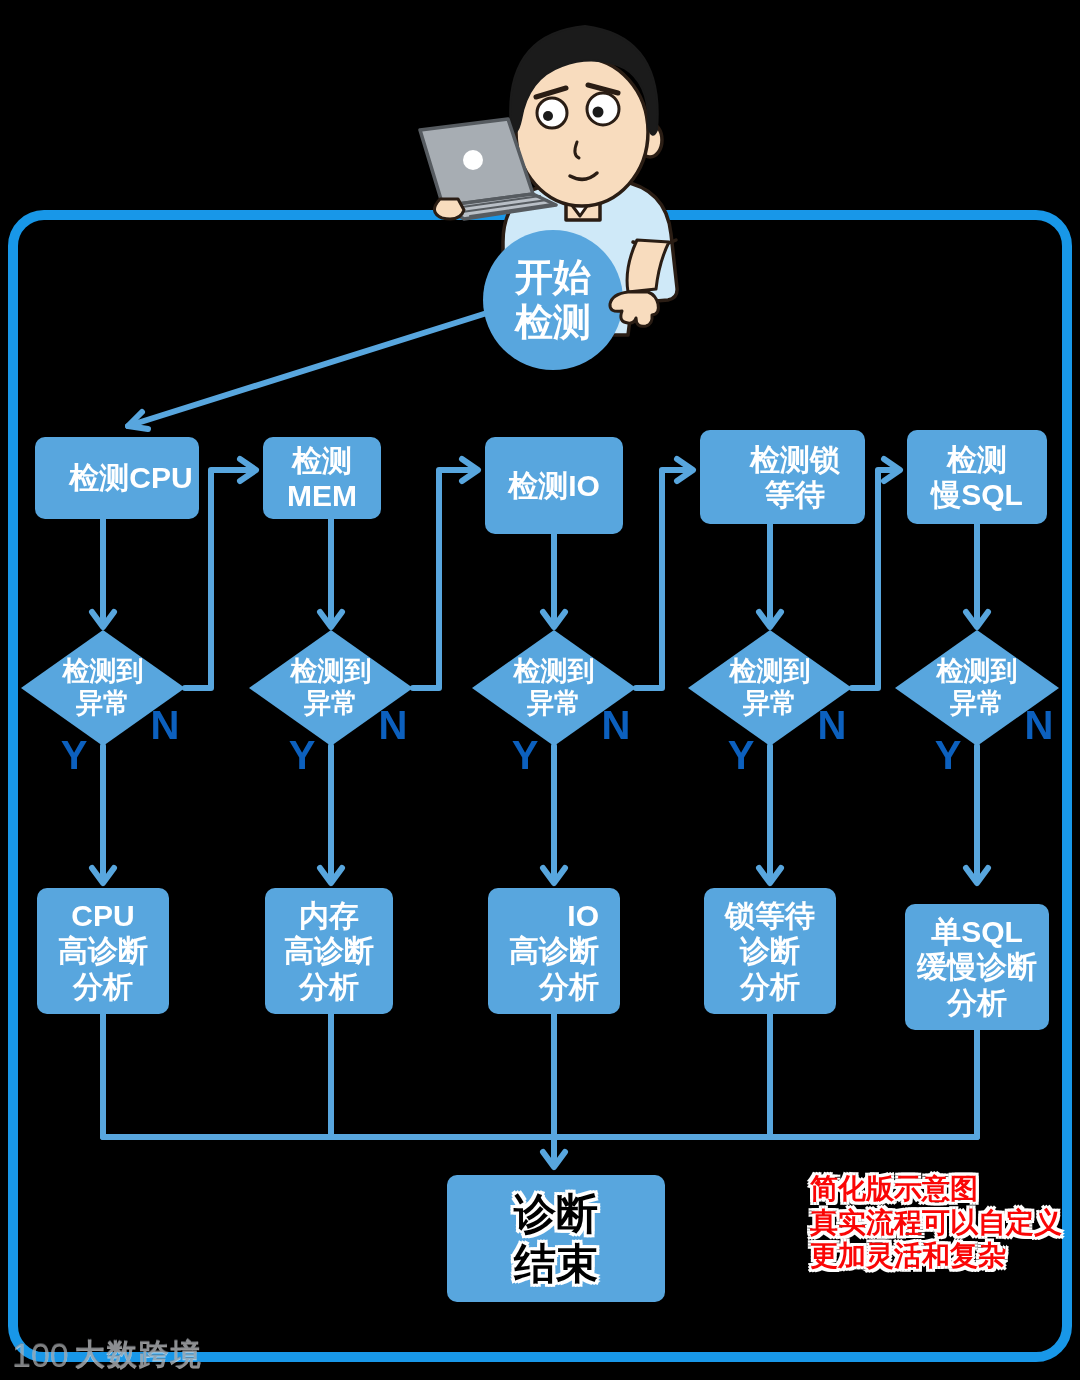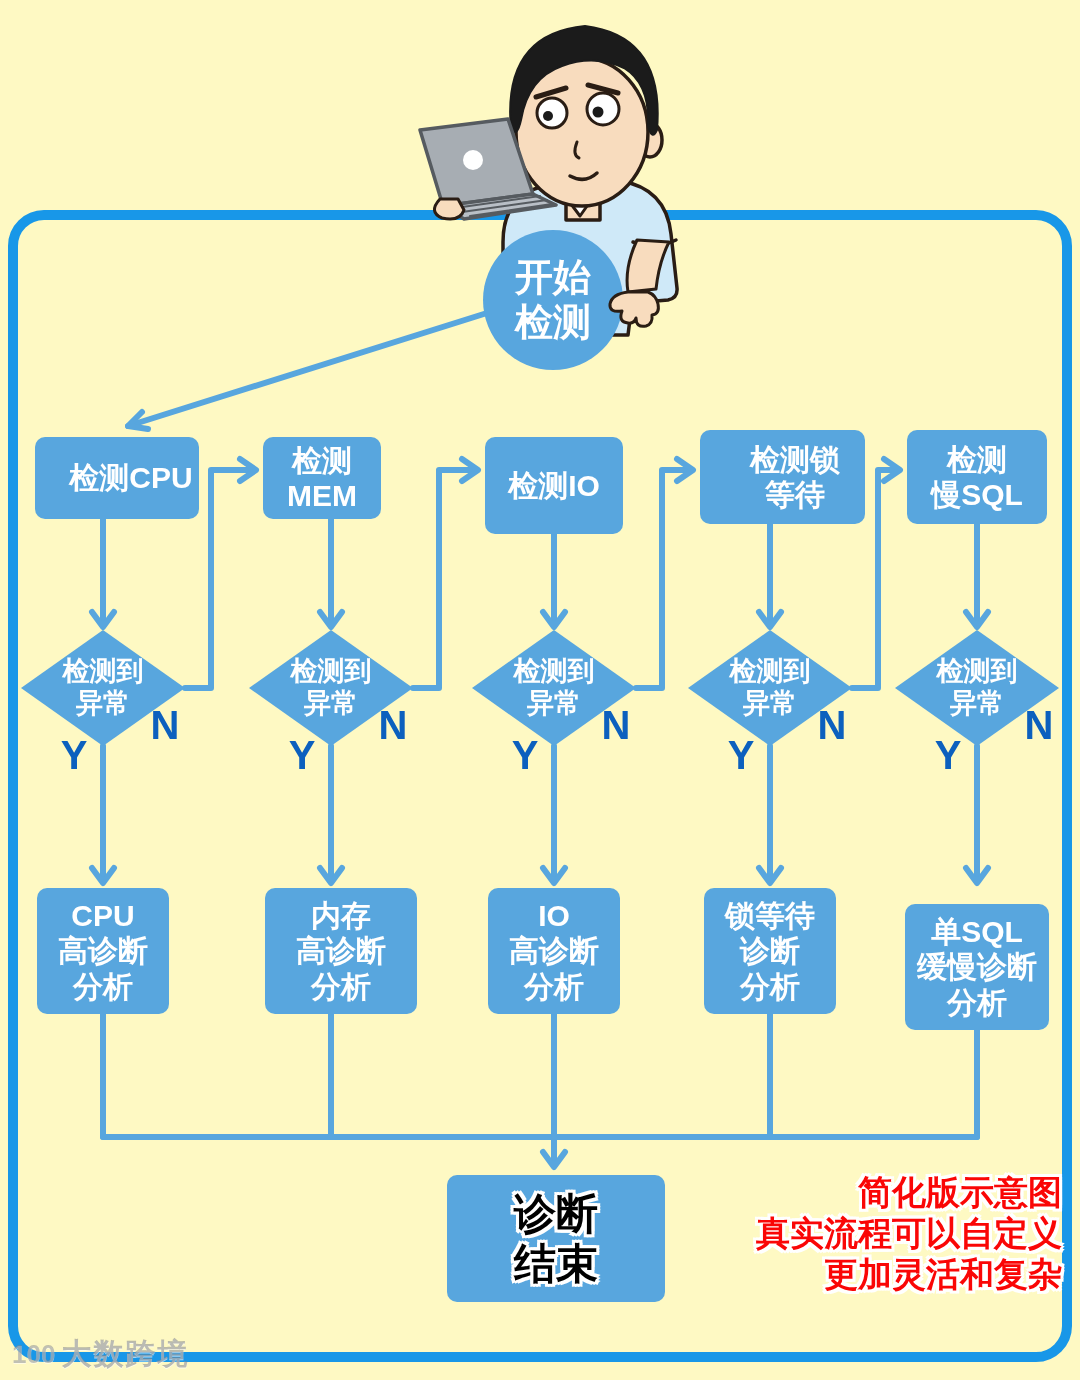--- a/index.html
+++ b/index.html
@@ -1,17 +1,17 @@
 <!DOCTYPE html>
 <html><head>
 <meta charset="utf-8">
 <style>
   html,body{margin:0;padding:0;background:#fff;}
   .canvas{
-    position:relative;width:1080px;height:1380px;overflow:hidden;background:#fef9c3;
+    position:relative;width:1080px;height:1380px;overflow:hidden;background:#000000;
     font-family:"Liberation Sans","DejaVu Sans",sans-serif;
   }
   .frame{
     position:absolute;left:8px;top:210px;width:1064px;height:1152px;
     box-sizing:border-box;border:10px solid #1897E8;border-radius:36px;
     z-index:0;
   }
   svg.overlay{position:absolute;left:0;top:0;z-index:1;pointer-events:none;}
   svg.person{position:absolute;left:0;top:0;z-index:2;pointer-events:none;}
   svg.forearm{position:absolute;left:0;top:0;z-index:4;pointer-events:none;}
@@ -32,39 +32,39 @@
     width:164px;height:116px;top:630px;font-size:27px;
     clip-path:polygon(50% 0%,100% 50%,50% 100%,0% 50%);border-radius:0;
   }
   .m0{left:21px;}.m1{left:249px;}.m2{left:472px;}.m3{left:688px;}.m4{left:895px;}
   .yn{
     position:absolute;z-index:3;color:#0C60BE;font-weight:bold;font-size:40px;
     width:60px;text-align:center;line-height:1;
   }
   .analysis{top:888px;height:126px;font-size:30px;}
   .a0{left:37px;width:132px;}
-  .a1{left:265px;width:152px;}
-  .a2{left:488px;width:132px;}
+  .a1{left:265px;width:128px;}
+  .a2{left:488px;width:132px;text-align:right;}
   .a3{left:704px;width:132px;}
   .a4{left:905px;width:144px;margin-top:16px;}
   .end-box{
     left:447px;top:1175px;width:218px;height:127px;font-size:42px;color:#000;
     text-shadow:-3px -3px 0 #fff,3px -3px 0 #fff,-3px 3px 0 #fff,3px 3px 0 #fff,0 -3px 0 #fff,0 3px 0 #fff,-3px 0 0 #fff,3px 0 0 #fff;
   }
   .note{
     position:absolute;right:18px;top:1172px;z-index:3;color:#FA0606;font-weight:900;
-    font-size:34px;line-height:1.2;text-align:right;white-space:pre-line;
+    font-size:28px;line-height:1.2;white-space:pre-line;
     text-shadow:-3px -3px 0 #fff,3px -3px 0 #fff,-3px 3px 0 #fff,3px 3px 0 #fff,0 -3px 0 #fff,0 3px 0 #fff,-3px 0 0 #fff,3px 0 0 #fff;
   }
   .watermark{
     position:absolute;left:12px;top:1334px;z-index:5;display:flex;align-items:center;gap:6px;
     color:rgba(130,133,138,0.55);font-weight:bold;font-size:30px;letter-spacing:2px;
     text-shadow:0 1px 0 rgba(255,255,255,0.6);
   }
-  .watermark .logo{font-size:26px;font-weight:700;letter-spacing:0;opacity:0.9;}
+  .watermark .logo{font-size:34px;font-weight:400;letter-spacing:0;opacity:0.9;}
 </style>
 </head>
 <body>
 
 <div class="canvas">
 
   <div class="frame"></div>
 
   <svg class="overlay" width="1080" height="1380" viewBox="0 0 1080 1380" fill="none" stroke="#58A6DE" stroke-width="6" stroke-linecap="round" stroke-linejoin="round">
 

